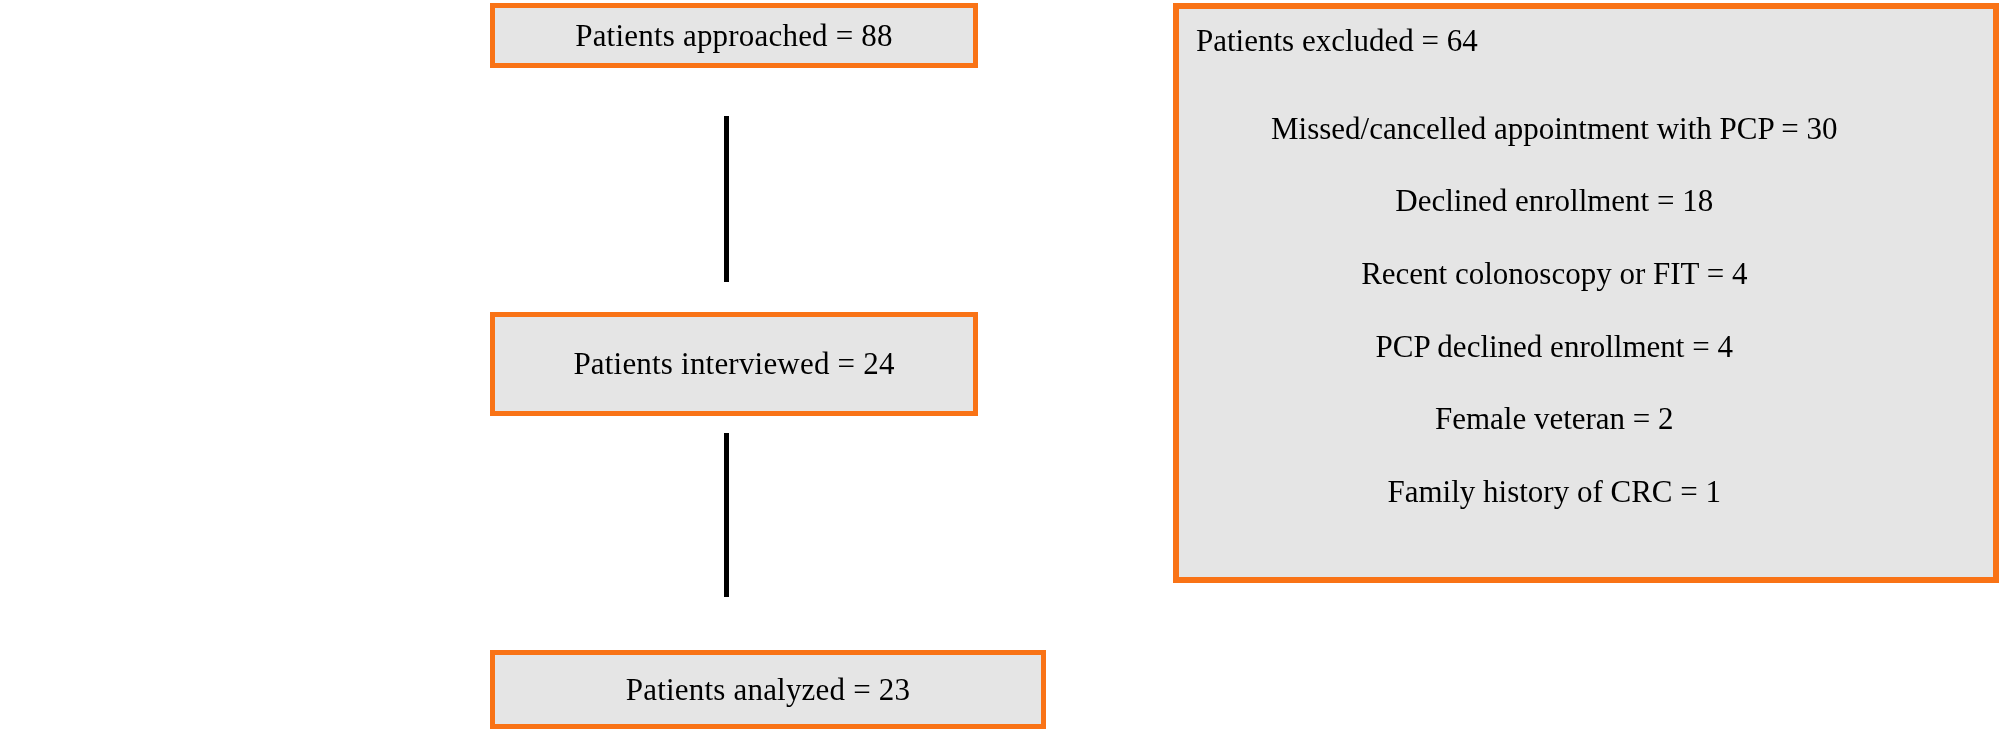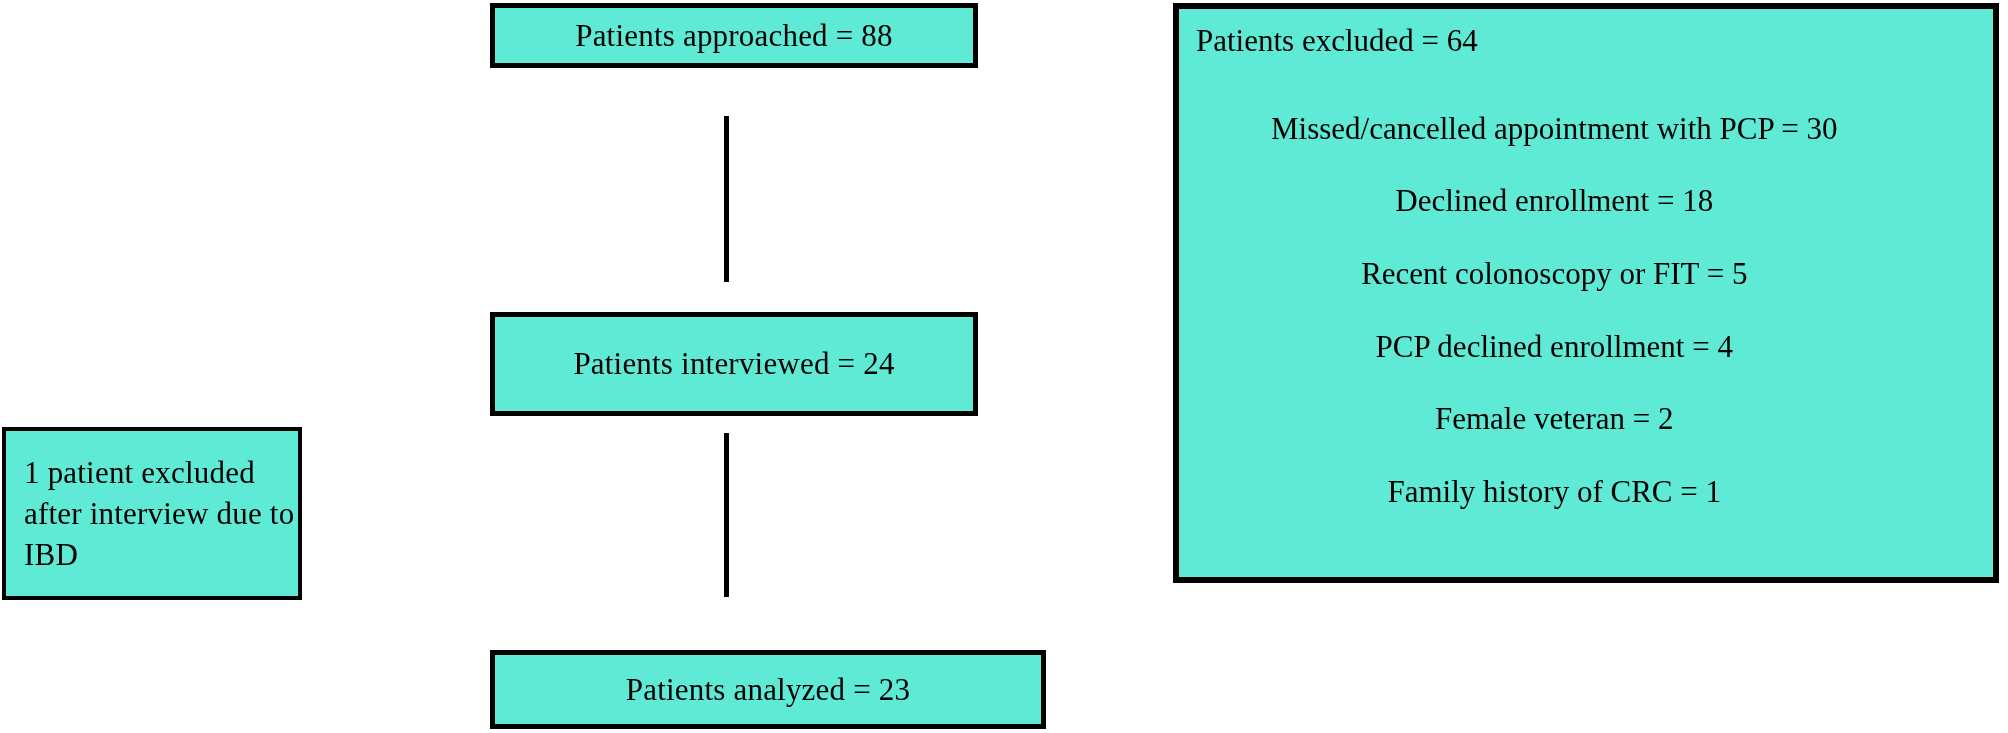--- a/index.html
+++ b/index.html
@@ -14,22 +14,22 @@
   #canvas {
     position: relative;
     width: 2008px;
     height: 733px;
     background: #ffffff;
     overflow: hidden;
   }
   .node {
     position: absolute;
     box-sizing: border-box;
-    background: #5eead4;
-    border: 5px solid #000000;
+    background: #e5e5e5;
+    border: 5px solid #f97316;
     display: flex;
     align-items: center;
     justify-content: center;
     text-align: center;
   }
   .node-label {
     font-size: 31px;
     line-height: 1.15;
     letter-spacing: 0.2px;
     white-space: nowrap;
@@ -117,33 +117,26 @@
   <div class="node" id="box-interviewed">
     <span class="node-label">Patients interviewed = 24</span>
   </div>
 
   <div class="connector" id="connector-interviewed-analyzed"></div>
 
   <div class="node" id="box-analyzed">
     <span class="node-label">Patients analyzed = 23</span>
   </div>
 
-  <div class="node" id="box-post-interview-excluded">
-    <div class="node-label">
-      <div>1 patient excluded</div>
-      <div>after interview due to</div>
-      <div>IBD</div>
-    </div>
-  </div>
 
   <div class="node" id="box-exclusions">
     <div class="exclusion-heading">Patients excluded = 64</div>
     <div class="exclusion-list">
       <div class="exclusion-item">Missed/cancelled appointment with PCP = 30</div>
       <div class="exclusion-item">Declined enrollment = 18</div>
-      <div class="exclusion-item">Recent colonoscopy or FIT = 5</div>
+      <div class="exclusion-item">Recent colonoscopy or FIT = 4</div>
       <div class="exclusion-item">PCP declined enrollment = 4</div>
       <div class="exclusion-item">Female veteran = 2</div>
       <div class="exclusion-item">Family history of CRC = 1</div>
     </div>
   </div>
 
 </div>
 
 </body></html>

